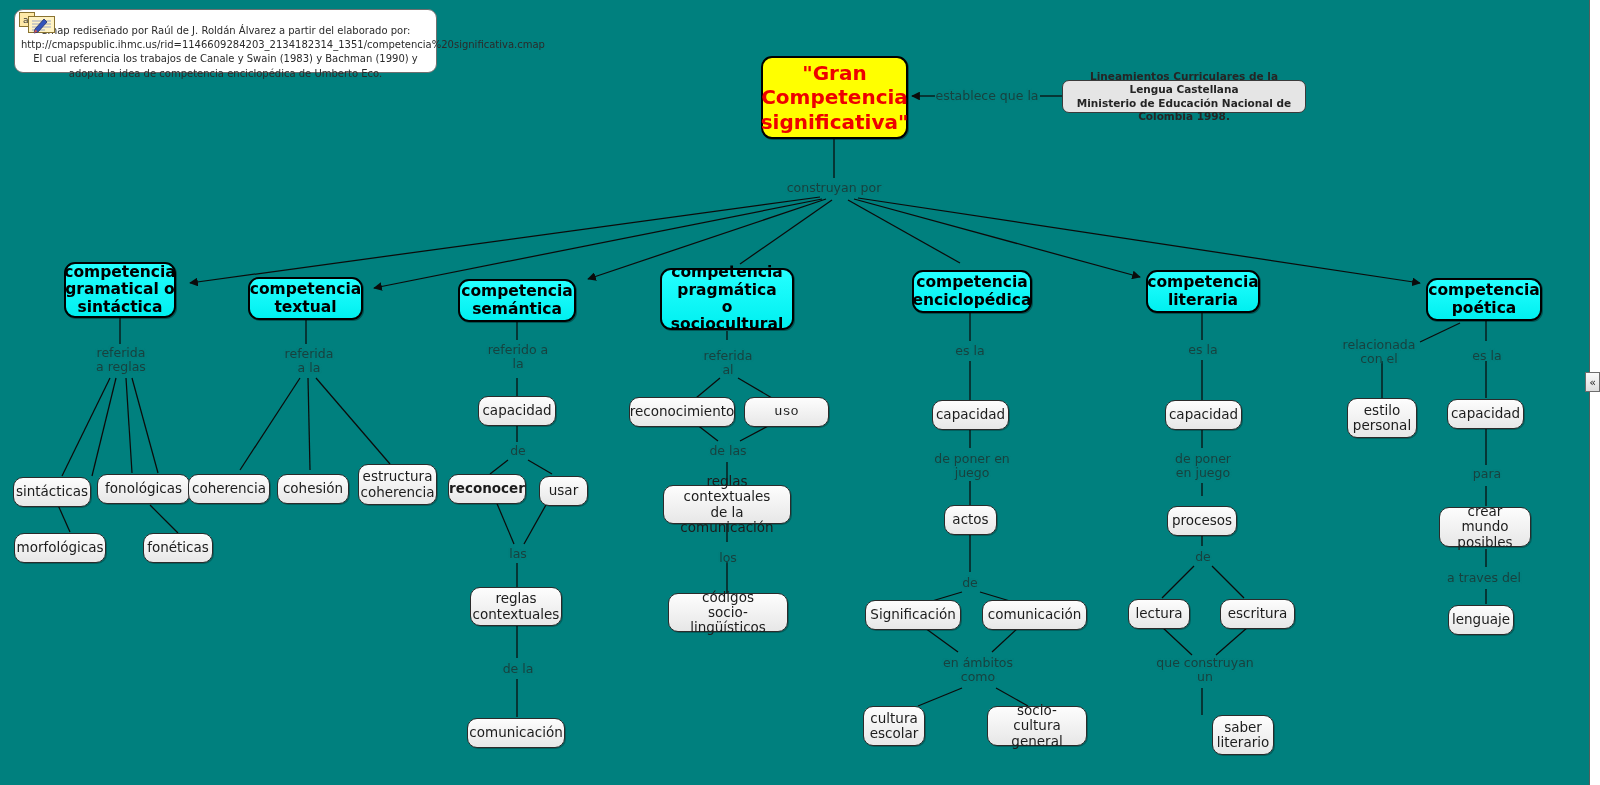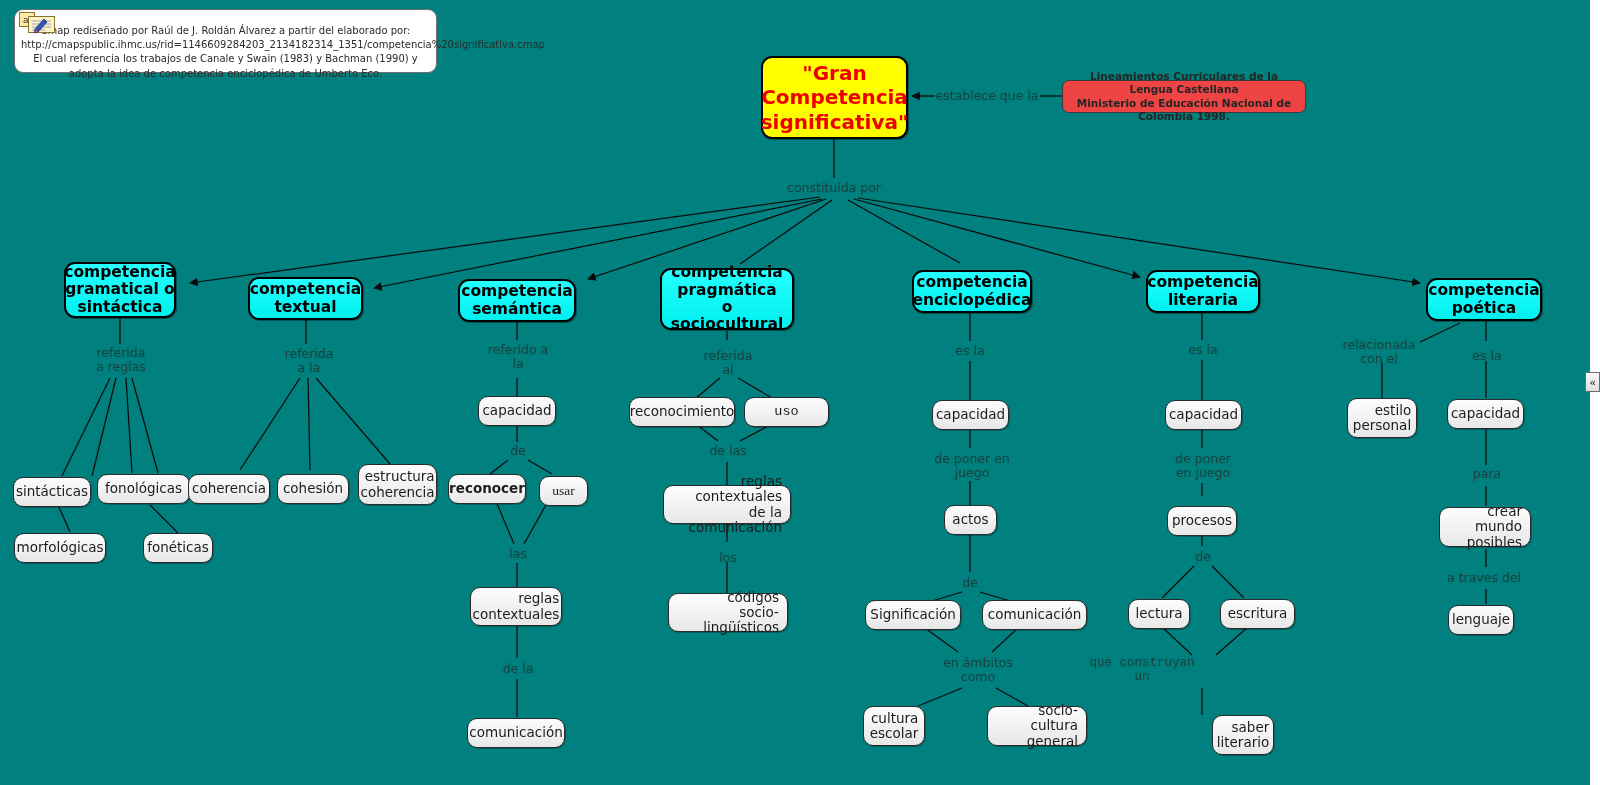--- a/index.html
+++ b/index.html
@@ -39,21 +39,20 @@
   }
 
   
   .concept {
     background: linear-gradient(to bottom, #fdfdfd 0%, #f1f1f1 55%, #e7e7e7 100%);
     color: #1c1c1c;
     font-size: 13.5px;
     border-radius: 10px;
     padding: 14px 8px;
     box-shadow: 1px 1px 0 rgba(0,0,0,0.25);
-    text-align: right;
   }
 
   
   .competence {
     background: #0ff4f4;
     background: linear-gradient(to bottom, #25ffff 0%, #00f0f0 100%);
     color: #000000;
     font-weight: bold;
     font-size: 15.5px;
     border: 2px solid #000000;
@@ -70,21 +69,21 @@
     font-size: 20px;
     border: 2px solid #000000;
     border-radius: 11px;
     padding: 4px 10px;
     line-height: 1.22;
     box-shadow: 1px 1px 0 rgba(0,0,0,0.35);
   }
 
   
   .refbox {
-    background: #ef4444;
+    background: #e5e5e5;
     color: #252525;
     font-size: 10.5px;
     font-weight: bold;
     border: 1px solid #3a3a3a;
     border-radius: 7px;
     padding: 4px 8px;
     line-height: 1.28;
   }
 
   
@@ -301,21 +300,21 @@
   <div class="node concept" style="left:14px;  top:533px; width:92px;  height:29px;">morfológicas</div>
   <div class="node concept" style="left:143px; top:533px; width:70px;  height:29px;">fonéticas</div>
 
   <div class="node concept" style="left:188px; top:474px; width:82px;  height:30px;">coherencia</div>
   <div class="node concept" style="left:277px; top:474px; width:72px;  height:29px;">cohesión</div>
   <div class="node concept" style="left:358px; top:464px; width:79px;  height:41px;">estructura
 coherencia</div>
 
   <div class="node concept" style="left:478px; top:396px; width:78px;  height:27px;">capacidad</div>
   <div class="node concept" style="left:448px; top:474px; width:78px;  height:27px;font-weight:bold;">reconocer</div>
-  <div class="node concept" style="left:539px; top:476px; width:49px;  height:26px;font-family:Liberation Serif, serif;">usar</div>
+  <div class="node concept" style="left:539px; top:476px; width:49px;  height:26px;">usar</div>
   <div class="node concept" style="left:470px; top:587px; width:92px;  height:39px;">reglas
 contextuales</div>
   <div class="node concept" style="left:467px; top:718px; width:98px;  height:28px;">comunicación</div>
 
   <div class="node concept" style="left:629px; top:397px; width:106px; height:27px;">reconocimiento</div>
   <div class="node concept" style="left:744px; top:397px; width:85px;  height:27px;font-family:Liberation Mono, monospace;">uso</div>
   <div class="node concept" style="left:663px; top:485px; width:128px; height:39px;">reglas contextuales
 de la comunicación</div>
   <div class="node concept" style="left:668px; top:593px; width:120px; height:39px;">códigos
 socio-lingüísticos</div>
@@ -337,21 +336,21 @@
 literario</div>
 
   <div class="node concept" style="left:1347px;top:398px; width:70px;  height:40px;">estilo
 personal</div>
   <div class="node concept" style="left:1447px;top:399px; width:77px;  height:27px;">capacidad</div>
   <div class="node concept" style="left:1439px;top:507px; width:92px;  height:40px;">crear mundo
 posibles</div>
   <div class="node concept" style="left:1448px;top:605px; width:66px;  height:28px;">lenguaje</div>
 
   <div class="linklabel" style="left:987px;  top:96px;">establece que la</div>
-  <div class="linklabel" style="left:834px;  top:188px;">constituida por</div>
+  <div class="linklabel" style="left:834px;  top:188px;">construyan por</div>
 
   <div class="linklabel" style="left:121px;  top:360px;">referida
 a reglas</div>
   <div class="linklabel" style="left:309px;  top:361px;">referida
 a la</div>
 
   <div class="linklabel" style="left:518px;  top:357px;">referido a
 la</div>
   <div class="linklabel" style="left:518px;  top:451px;">de</div>
   <div class="linklabel" style="left:518px;  top:554px;">las</div>
@@ -366,21 +365,21 @@
   <div class="linklabel" style="left:972px;  top:466px;">de poner en
 juego</div>
   <div class="linklabel" style="left:970px;  top:583px;">de</div>
   <div class="linklabel" style="left:978px;  top:670px;">en ámbitos
 como</div>
 
   <div class="linklabel" style="left:1203px; top:350px;">es la</div>
   <div class="linklabel" style="left:1203px; top:466px;">de poner
 en juego</div>
   <div class="linklabel" style="left:1203px; top:557px;">de</div>
-  <div class="linklabel" style="left:1142px; top:670px;font-family:Liberation Mono, monospace;">que construyan
+  <div class="linklabel" style="left:1205px; top:670px;">que construyan
 un</div>
 
   <div class="linklabel" style="left:1379px; top:352px;">relacionada
 con el</div>
   <div class="linklabel" style="left:1487px; top:356px;">es la</div>
   <div class="linklabel" style="left:1487px; top:474px;">para</div>
   <div class="linklabel" style="left:1484px; top:578px;">a traves del</div>
 
   <div id="right-gutter"></div>
   <div id="collapse-handle">«</div>

